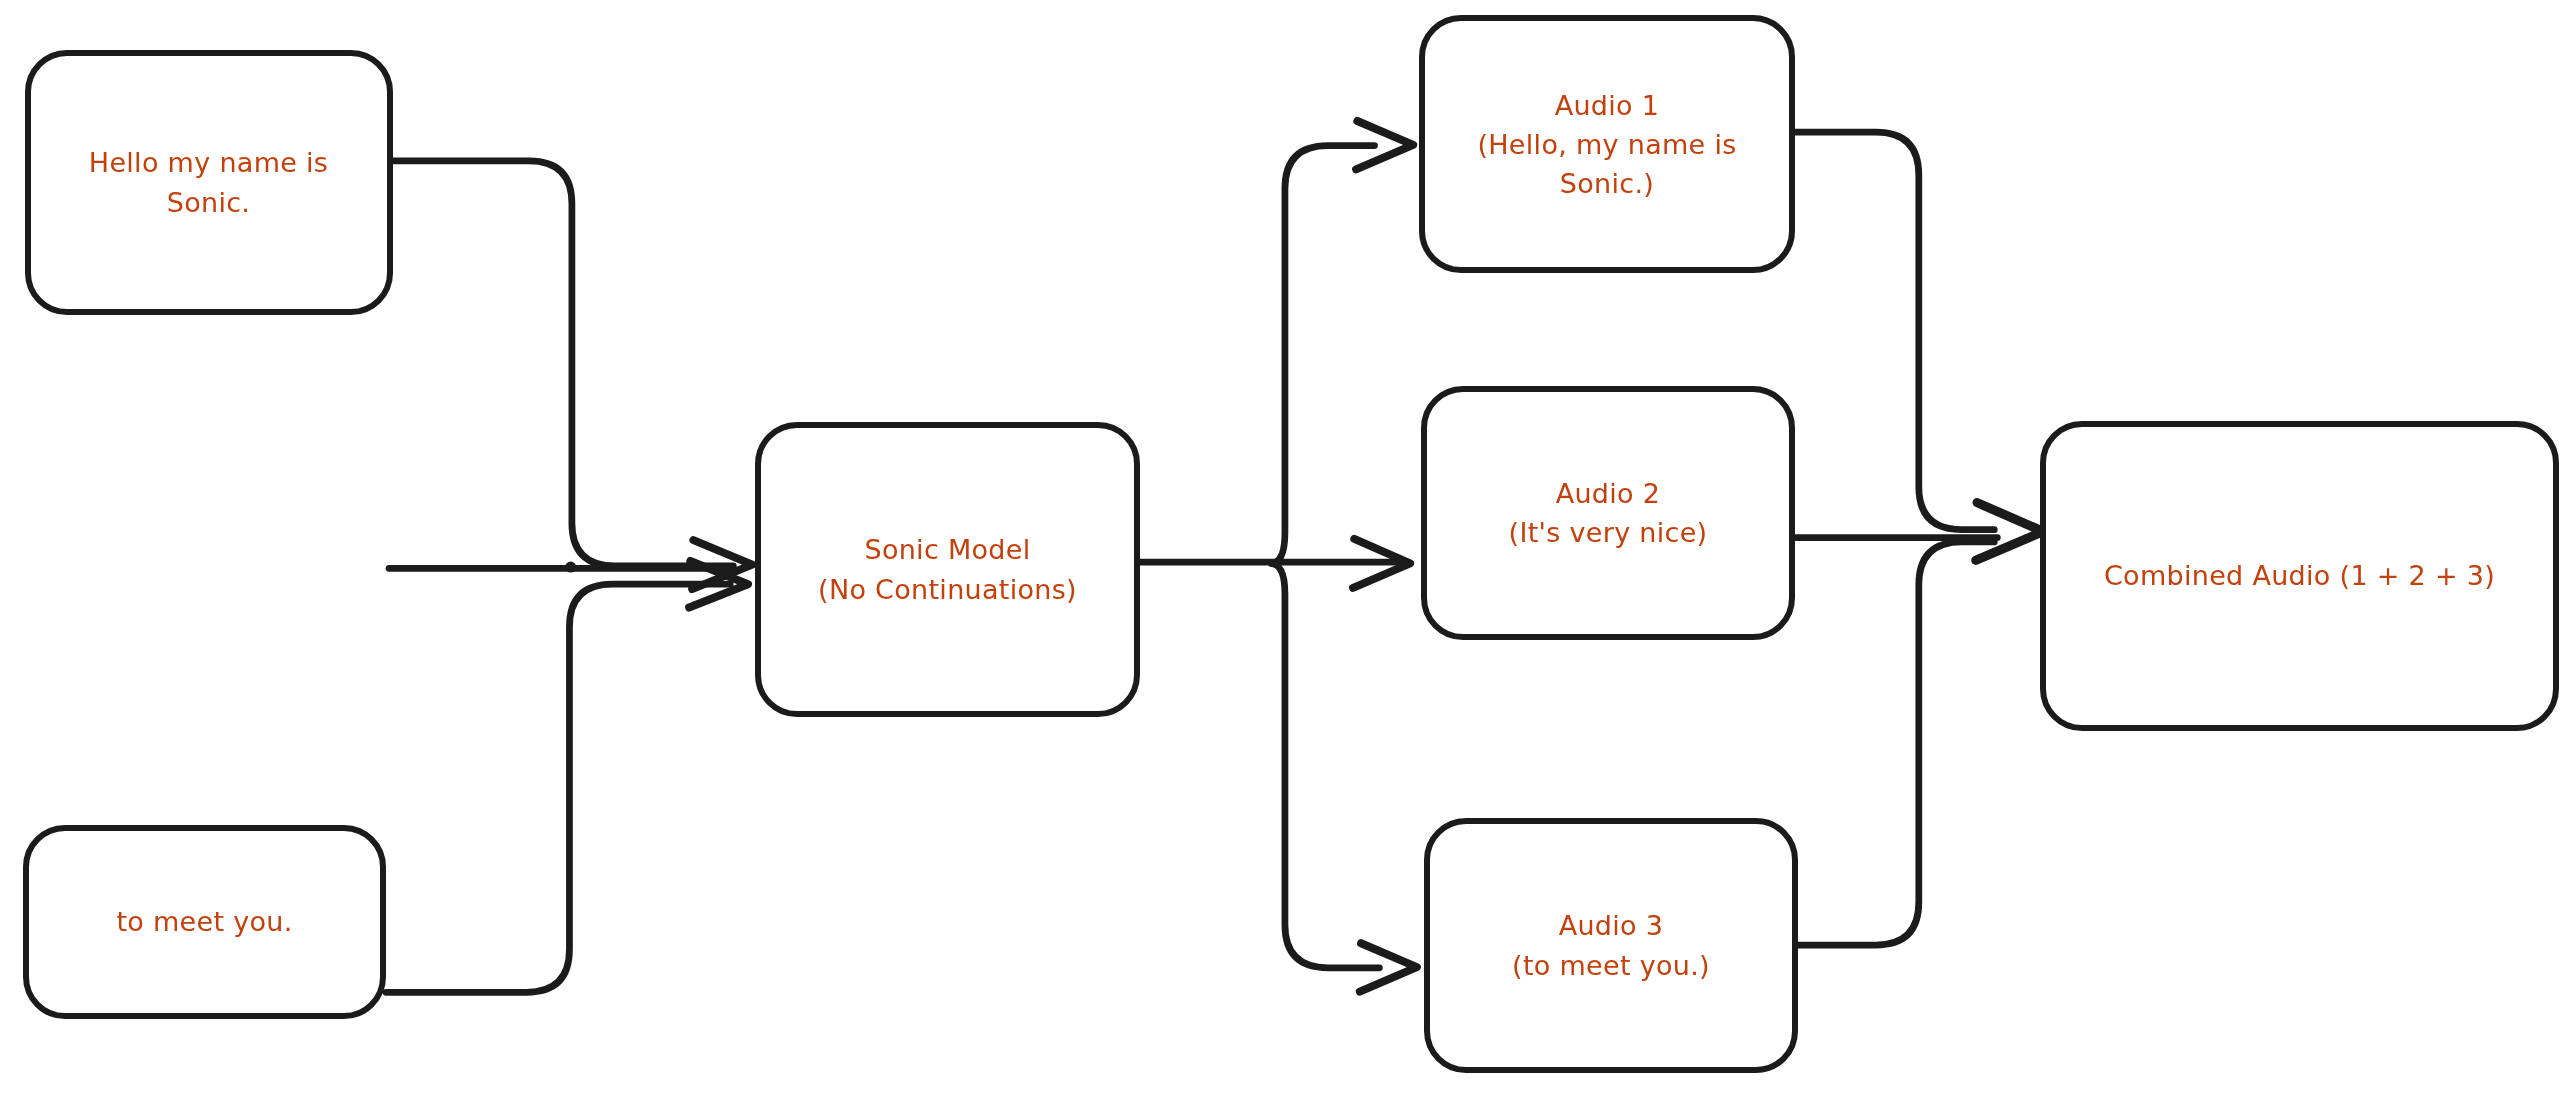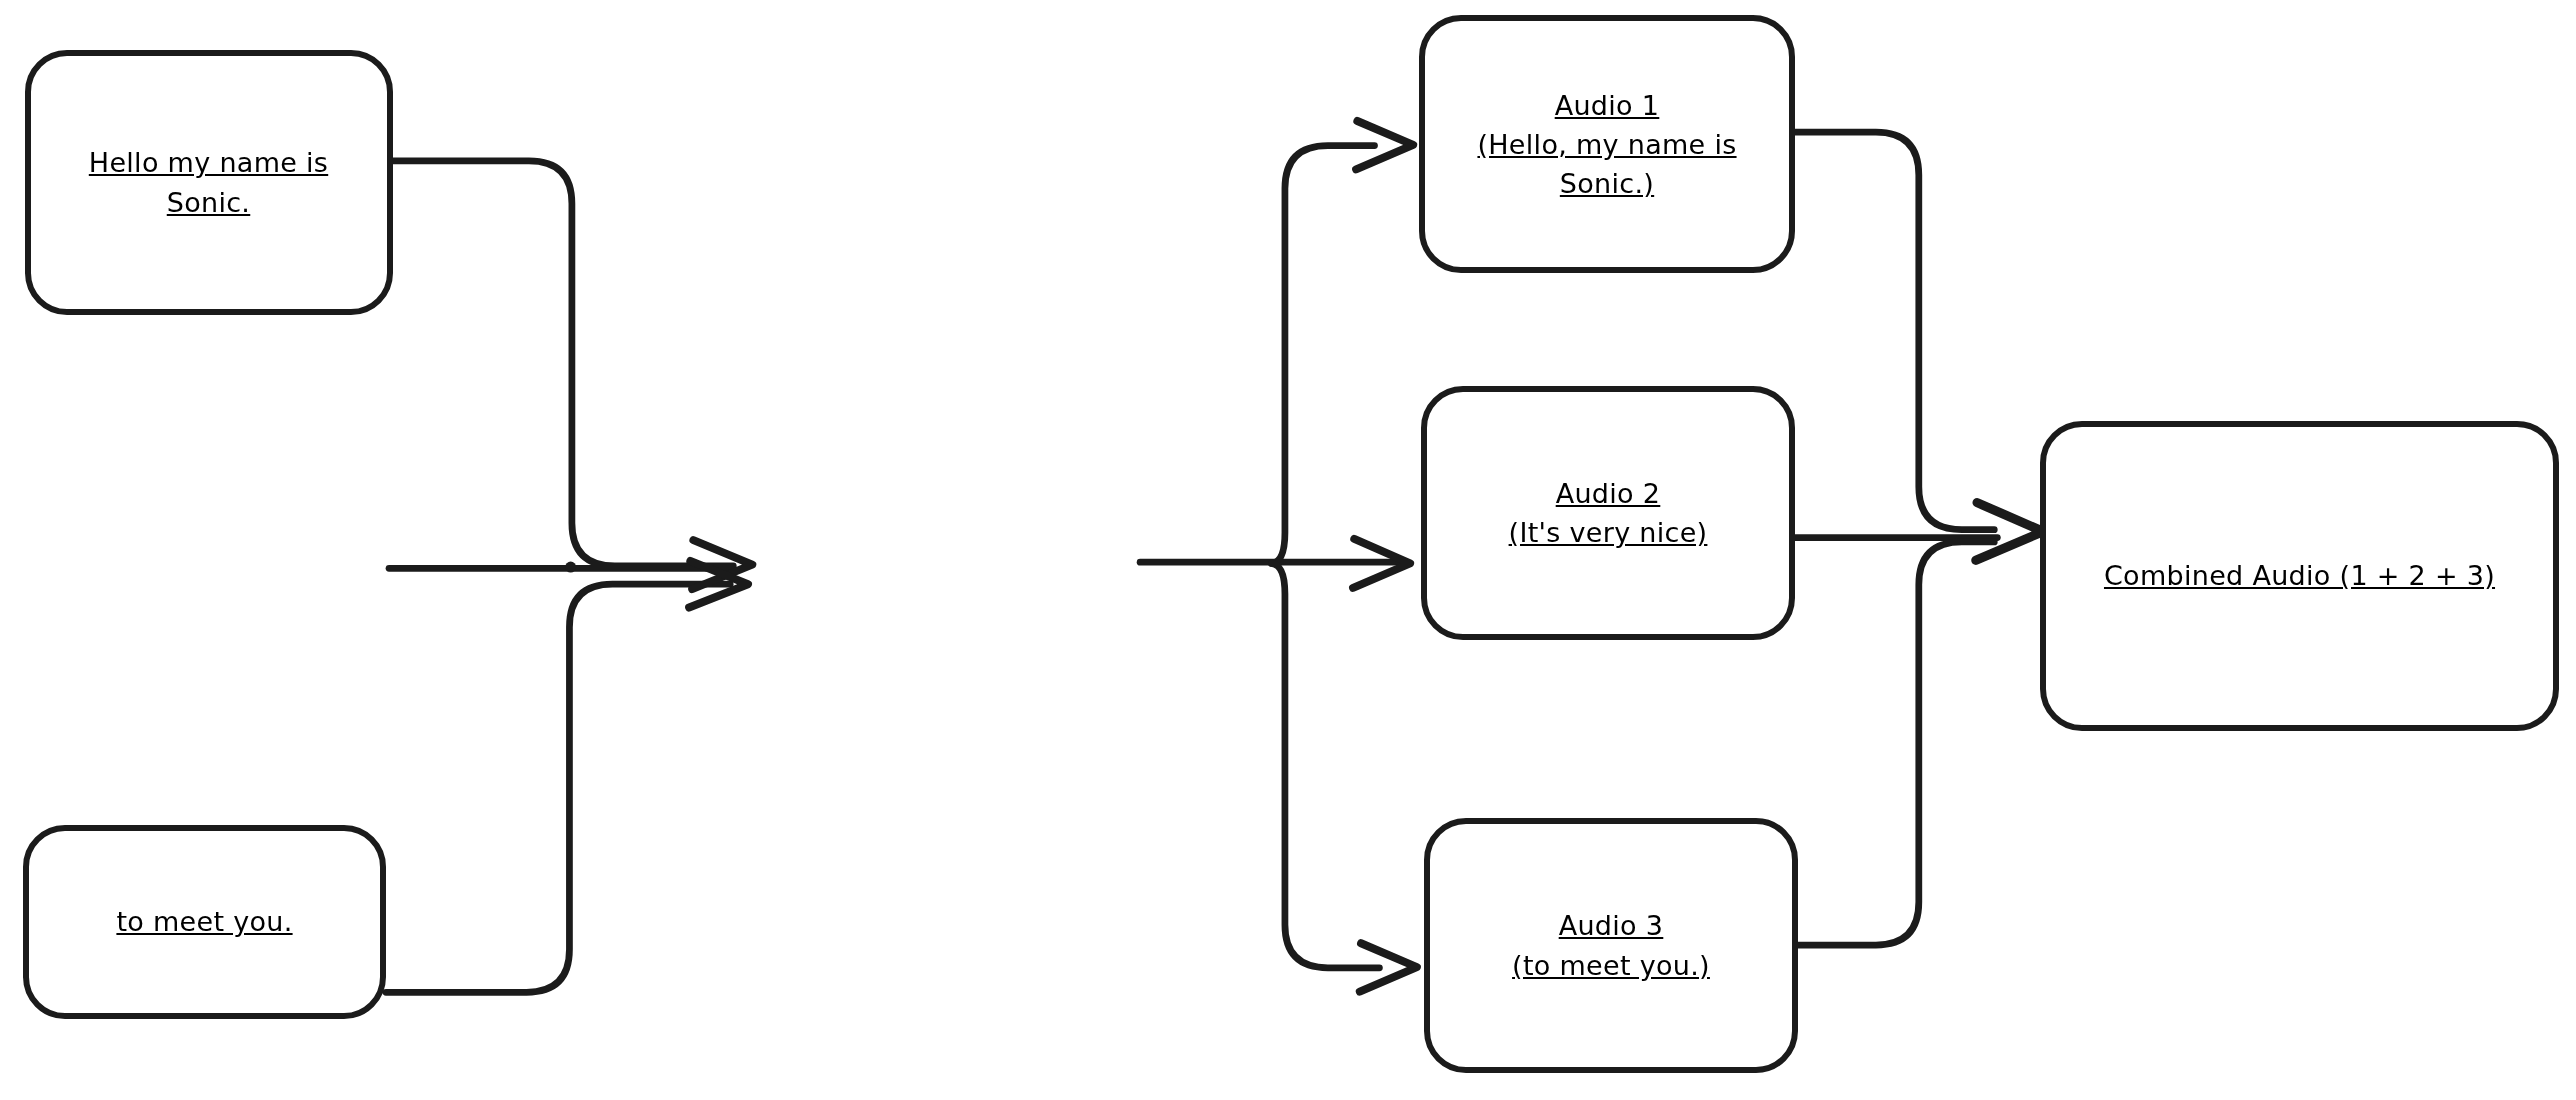--- a/index.html
+++ b/index.html
@@ -30,24 +30,23 @@
     background: #ffffff;
     display: flex;
     align-items: center;
     justify-content: center;
     text-align: center;
   }
   .node .label {
     white-space: pre-line;
     font-size: 27px;
     line-height: 1.45;
-    color: #000000;
+    color: #c2410c;
     letter-spacing: 0.3px;
     padding: 0 11px;
-    text-decoration: underline;
   }
   .edge-line {
     fill: none;
     stroke: #1b1b1b;
     stroke-width: 11;
     stroke-linecap: round;
     stroke-linejoin: round;
   }
   .arrowhead {
     fill: none;
@@ -100,20 +99,24 @@
   <div class="node" style="left:24.5px; top:26px; width:368px; height:265px;margin-top:24px;">
     <div class="label">Hello my name is
 Sonic.</div>
   </div>
 
 
   <div class="node" style="left:23px; top:825px; width:363px; height:194px;">
     <div class="label">to meet you.</div>
   </div>
 
+  <div class="node" style="left:755px; top:422px; width:385px; height:295px;">
+    <div class="label">Sonic Model
+(No Continuations)</div>
+  </div>
 
   <div class="node" style="left:1419px; top:15.3px; width:376px; height:258px;">
     <div class="label">Audio 1
 (Hello, my name is
 Sonic.)</div>
   </div>
 
   <div class="node" style="left:1421px; top:386px; width:374px; height:254px;">
     <div class="label">Audio 2
 (It's very nice)</div>

